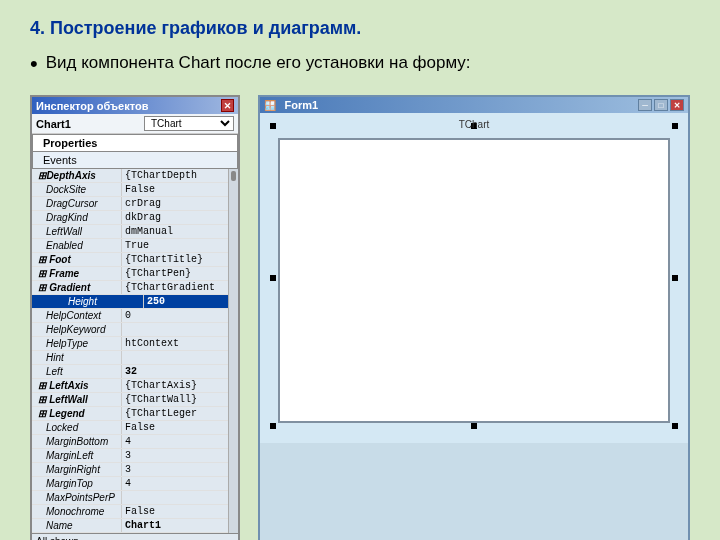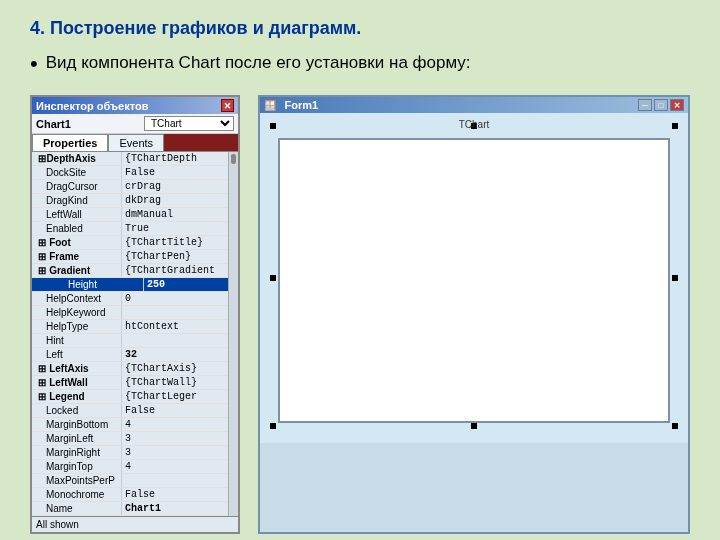--- a/index.html
+++ b/index.html
@@ -98,20 +98,21 @@
       background: #fff;
       border: 1px solid #888;
       font-size: 10px;
       padding: 0 2px;
       width: 90px;
     }
     .inspector-tabs {
       display: flex;
       background: #7f1d1d;
       border-bottom: 1px solid #888;
+      flex-direction: column;
     }
     .inspector-tab {
       padding: 2px 10px;
       font-size: 11px;
       border: 1px solid #888;
       border-bottom: none;
       background: #e8f0f8;
       cursor: pointer;
     }
     .inspector-tab.active {
@@ -128,20 +129,21 @@
       color: white;
       padding-left: 22px;
     }
     .prop-name {
       width: 90px;
       padding: 1px 3px 1px 6px;
       font-size: 10px;
       border-right: 1px solid #ccc;
       white-space: nowrap;
       overflow: hidden;
+      font-style: italic;
     }
     .prop-name.bold {
       font-weight: bold;
     }
     .prop-name.indent {
       padding-left: 14px;
     }
     .prop-value {
       flex: 1;
       padding: 1px 3px;

